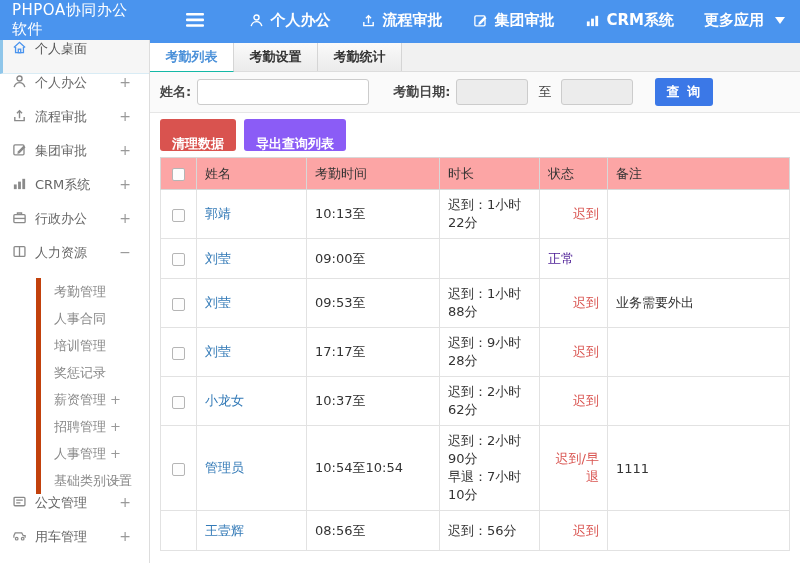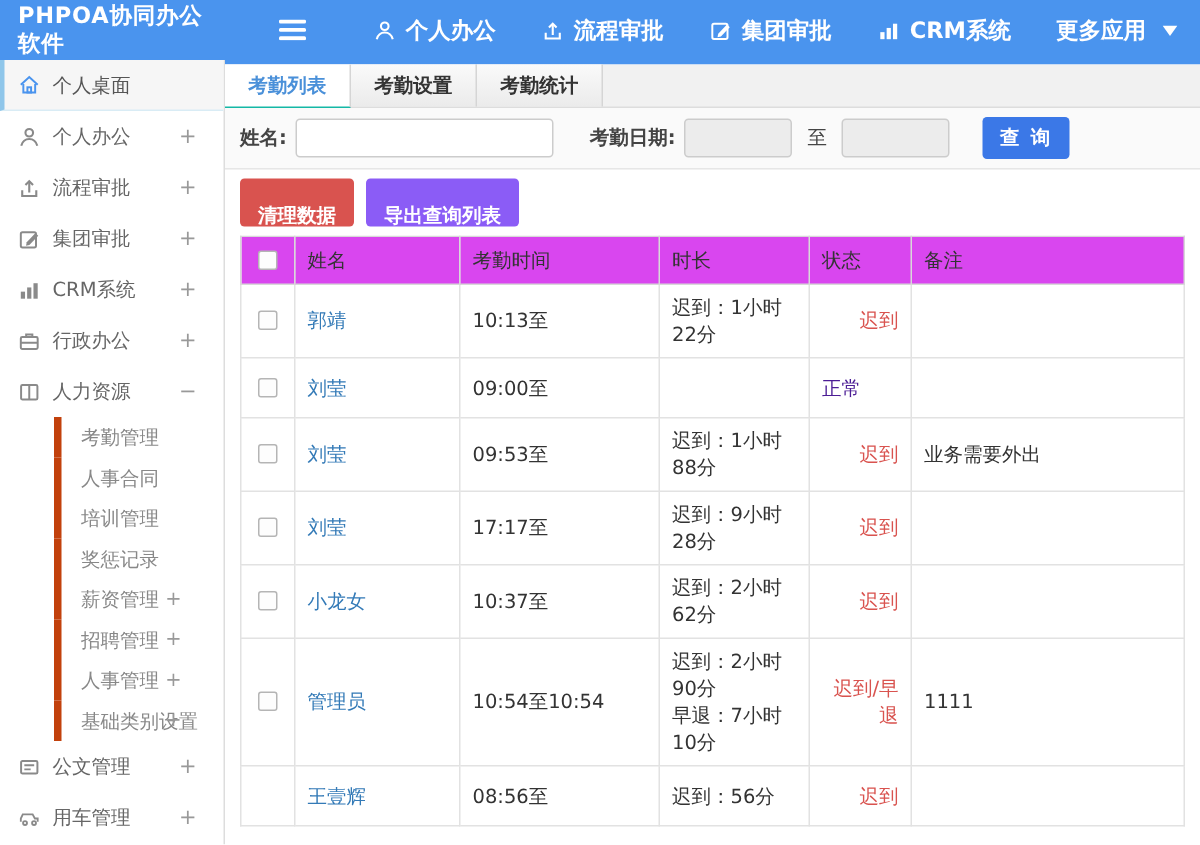--- a/index.html
+++ b/index.html
@@ -1,33 +1,33 @@
 <!DOCTYPE html>
 <html><head>
 <meta charset="utf-8">
 <style>
   * { margin:0; padding:0; box-sizing:border-box; }
   html,body { width:800px; height:563px; overflow:hidden; }
   body { font-family:"DejaVu Sans","Liberation Sans",sans-serif; font-size:13px; color:#333; background:#fff; position:relative; }
 
   
   .topbar { height:40px; background:#4a94ee; display:flex; align-items:center; color:#fff; }
-  .logo { width:150px; padding-left:12px; font-size:15px; font-weight:bold; letter-spacing:.5px; }
+  .logo { width:150px; padding-left:12px; font-size:15px; font-weight:normal; letter-spacing:.5px; }
   .menu-toggle { width:40px; margin-left:40px; display:flex; align-items:center; justify-content:center; cursor:pointer; }
   .topnav { display:flex; align-items:center; margin-left:20px; }
   .nav-item { display:flex; align-items:center; gap:7px; color:#fff; font-size:15px; font-weight:bold; margin:0 15px; cursor:pointer; white-space:nowrap; }
   .nav-item svg { display:block; }
   .caret { margin-left:4px; display:flex; align-items:center; }
 
   
   .layout { display:flex; height:523px; }
 
   
   .sidebar { width:150px; background:#fff; border-right:1px solid #ddd; flex:none; }
-  .side-item { height:34px; display:flex; align-items:center; position:relative; padding-left:12px; color:#666; cursor:pointer; }
+  .side-item { height:34px; display:flex; align-items:flex-start; position:relative; padding-left:12px; color:#666; cursor:pointer; }
   .side-item .s-icon { width:20px; display:flex; align-items:center; color:#8a8a8a; }
   .side-item .s-label { margin-left:3px; }
   .side-item .expander { position:absolute; right:18px; color:#999; font-size:14px; }
   .side-item.active { background:#f6f6f6; border-left:3px solid #8fc6ea; border-bottom:1px solid #d9ecf5; padding-left:9px; color:#555; }
   .side-item.active .s-icon { color:#4a94ee; }
   .side-sub { height:27px; display:flex; align-items:center; position:relative; margin-left:36px; border-left:5px solid #c2410c; padding-left:13px; color:#888; cursor:pointer; }
   .side-sub .expander { position:absolute; right:28px; color:#999; font-size:13px; }
 
   
   .main { flex:1; min-width:0; display:flex; flex-direction:column; background:#fff; }
@@ -46,21 +46,21 @@
 
   .actionbar { height:44px; display:flex; align-items:center; padding:0 10px; gap:8px; flex:none; }
   .btn { height:28px; border:none; border-radius:3px; color:#fff; font-size:13px; font-weight:bold; padding:16px 12px; cursor:pointer; }
   .btn-danger { background:#d9534f; }
   .btn-info { background:#8b5cf6; }
 
   
   .table-wrap { margin:0 10px; flex:1; overflow:hidden; }
   table { width:100%; border-collapse:collapse; table-layout:fixed; }
   th, td { border:1px solid #e2e2e2; padding:6px 8px; text-align:left; vertical-align:middle; font-size:13px; }
-  thead th { background:#d946ef; border-color:#d8d8d8; height:32px; color:#333; font-weight:normal;margin-top:11px; }
+  thead th { background:#fca5a5; border-color:#d8d8d8; height:32px; color:#333; font-weight:normal;margin-top:11px; }
   tbody td { height:40px; background:#fff; }
   col.c-cb { width:36px; } col.c-name { width:110px; } col.c-time { width:133px; }
   col.c-dur { width:100px; } col.c-status { width:68px; }
   .cell-cb { text-align:center; }
   .cb { display:inline-block; width:13px; height:13px; border:1px solid #b5b5b5; border-radius:2px; background:#fdfdfd; vertical-align:middle; cursor:pointer; }
   .cell-name { color:#337ab7; cursor:pointer; }
   .cell-dur { white-space:pre-line; }
   .status-late { color:#d9534f;text-align:right; }
   .status-normal { color:#4c1d95; }
 </style>

